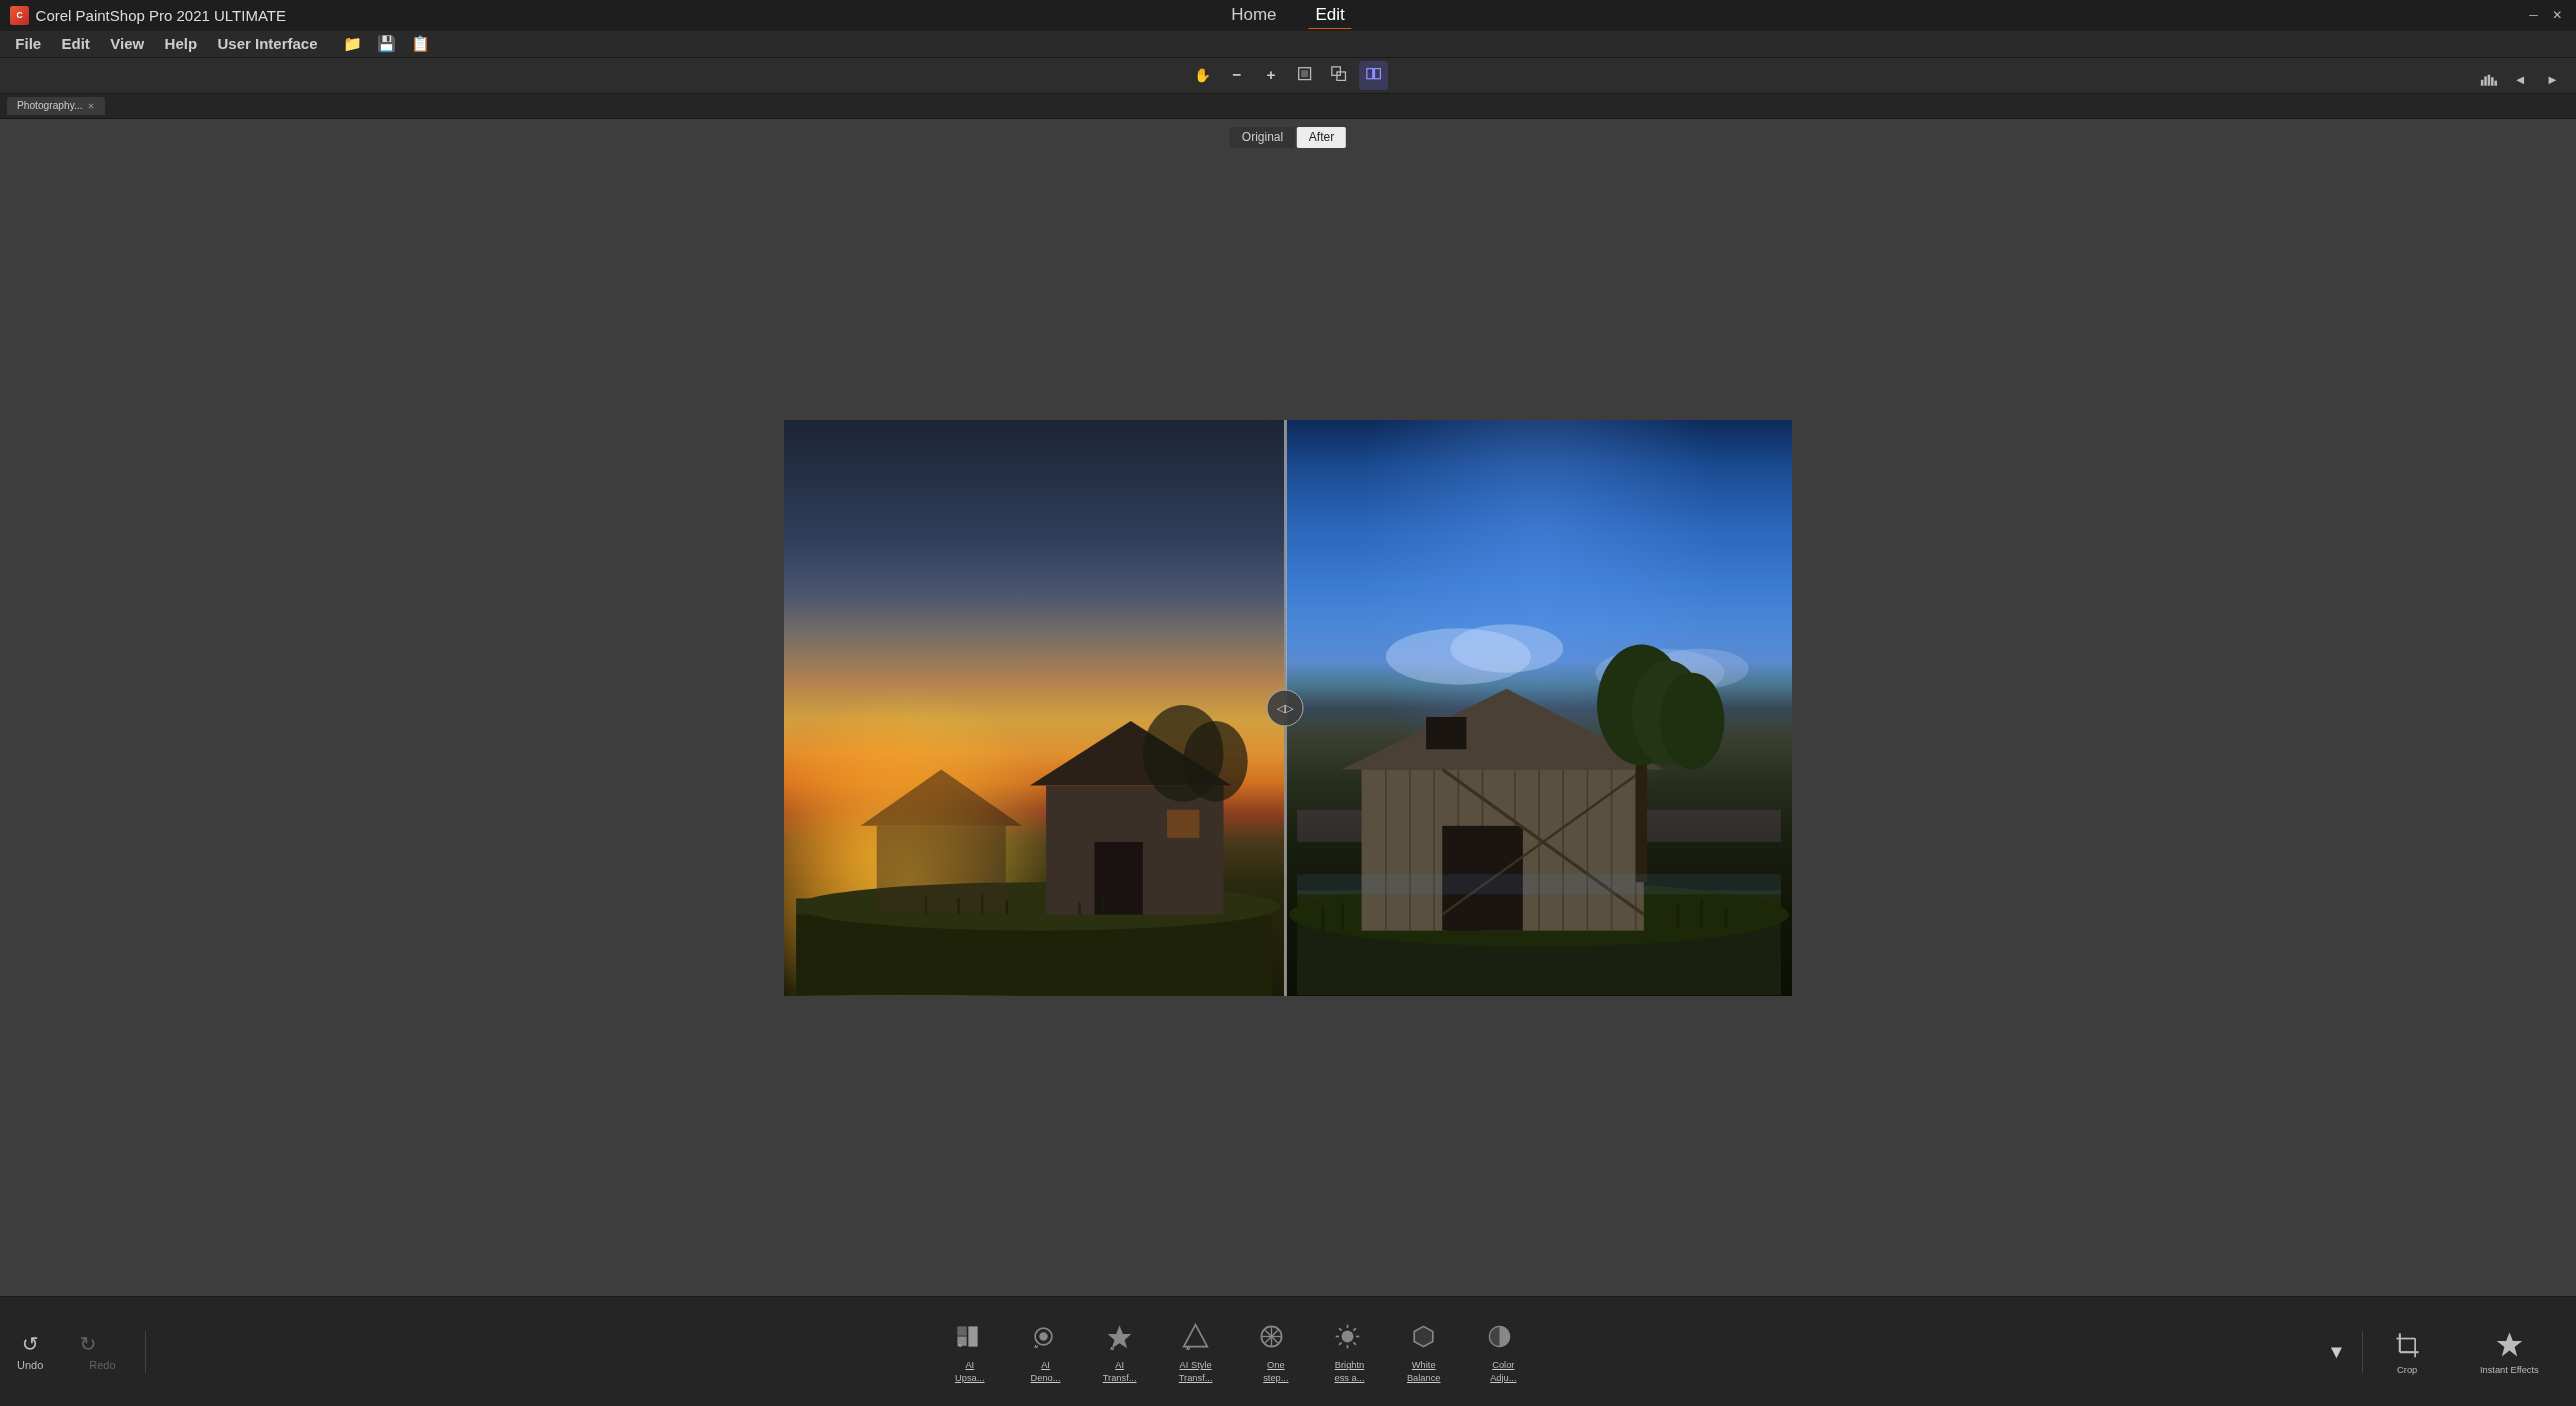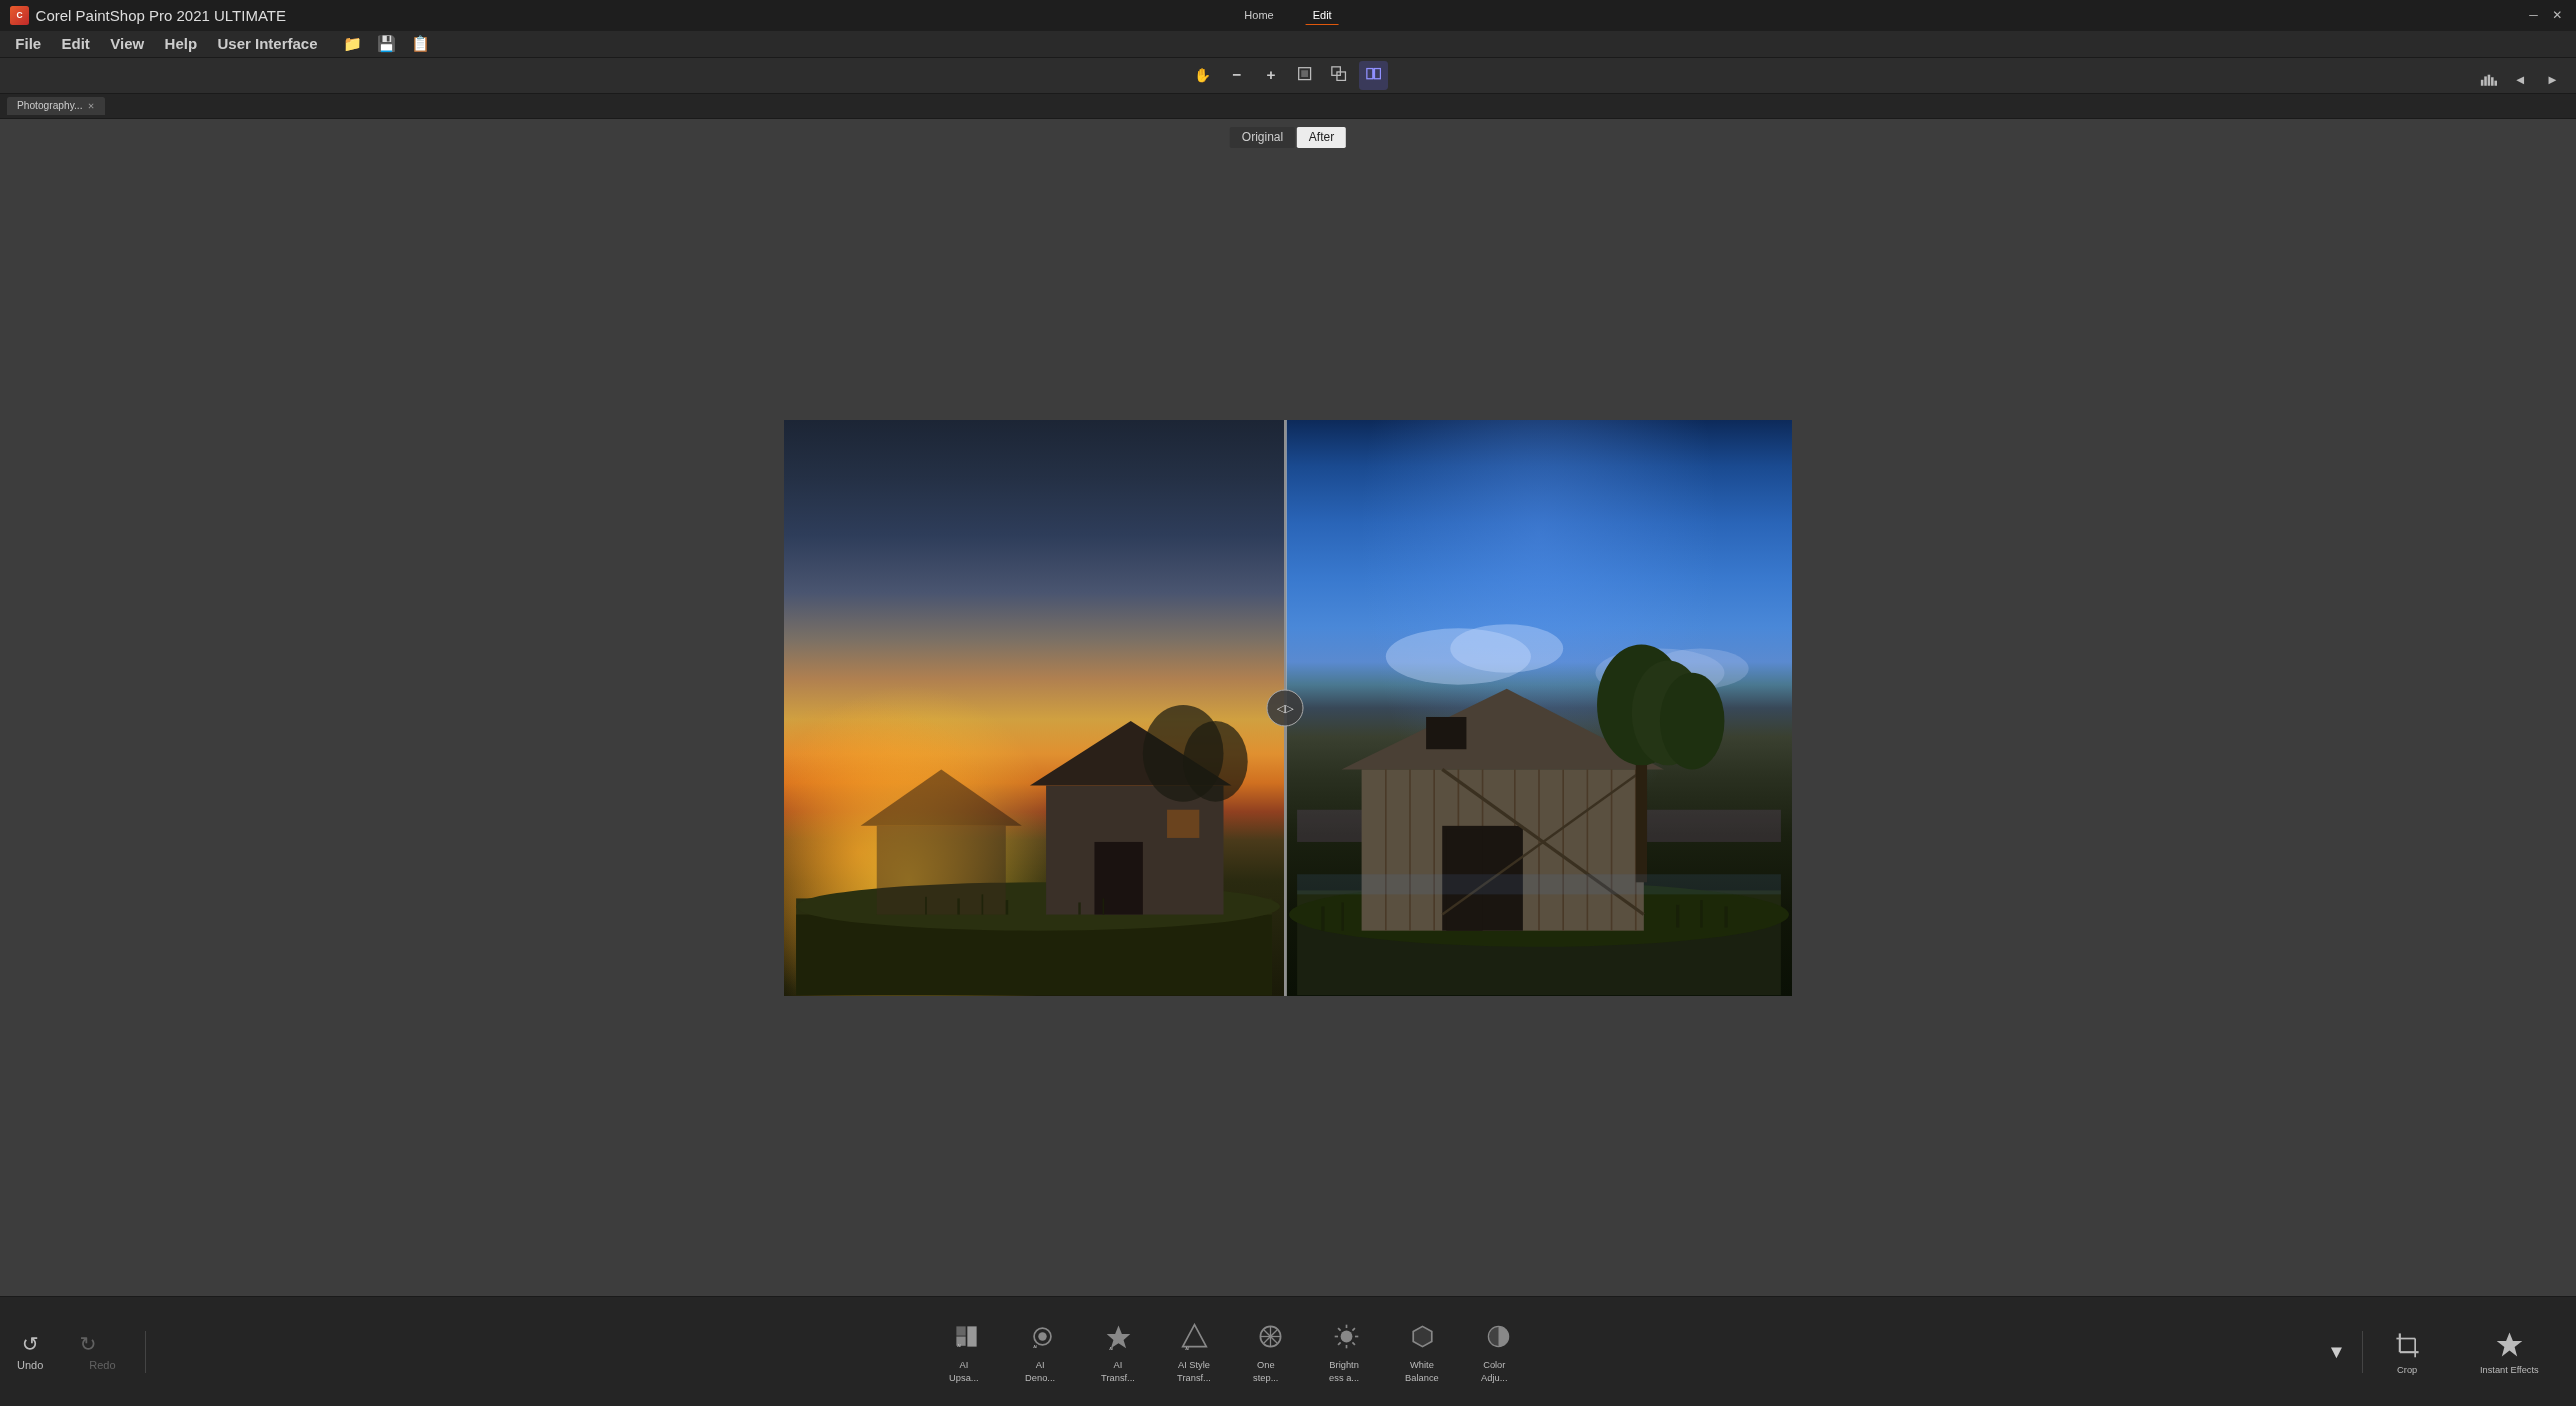--- a/index.html
+++ b/index.html
@@ -39,21 +39,21 @@
     }
     #titlebar-center {
       display: flex;
       align-items: center;
       gap: 25.4px;
       position: absolute;
       left: 50%;
       transform: translateX(-50%);
     }
     .titlebar-nav-item {
-      font-size: 11px;
+      font-size: 17px;
       color: #ccc;
       cursor: pointer;
       padding: 3.4px 6.8px;
     }
     .titlebar-nav-item.active {
       color: #fff;
       border-bottom: 1.7px solid #e0580c;
     }
     #titlebar-right {
       display: flex;
@@ -181,26 +181,27 @@
     #tools-row {
       display: flex;
       align-items: center;
       gap: 0;
       flex: 1;
       justify-content: center;
     }
     .tool-item {
       display: flex;
       flex-direction: column;
-      align-items: flex-start;
+      align-items: flex-end;
       gap: 6px;
       padding: 6.8px 20.3px;
       cursor: pointer;
       border-radius: 3.4px;
       min-width: 76px;
+      text-decoration: underline;
     }
     .tool-item .tool-icon {
       width: 34px; height: 34px;
       display: flex; align-items: center; justify-content: center;
       font-size: 18.6px;
       color: #ccc;
     }
     .tool-item .tool-label {
       font-size: 9.3px;
       color: #bbb;

